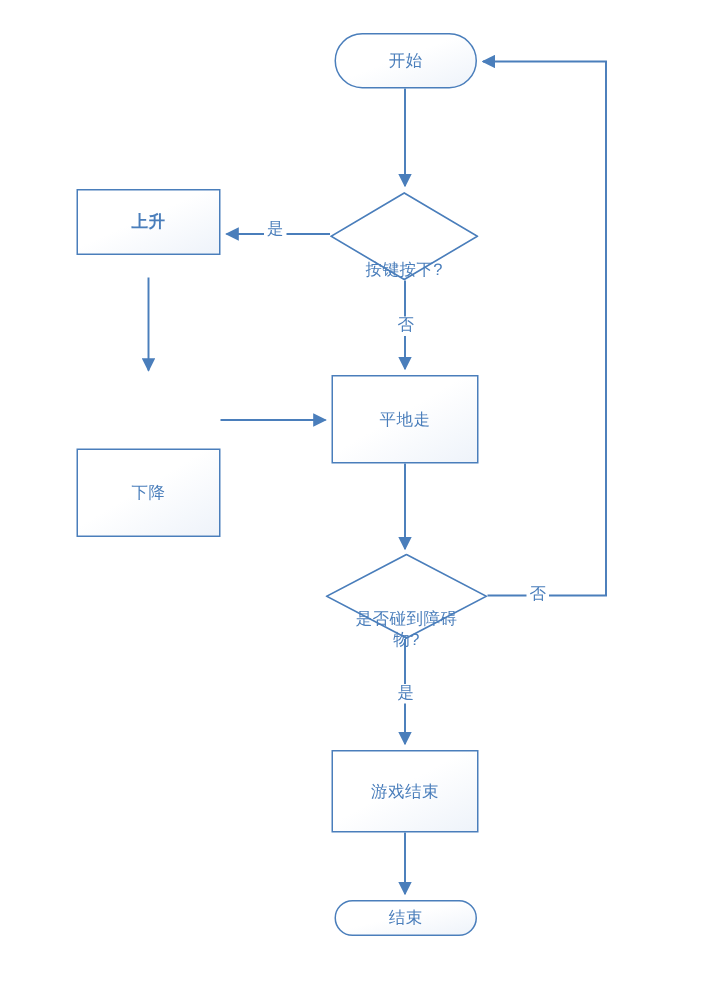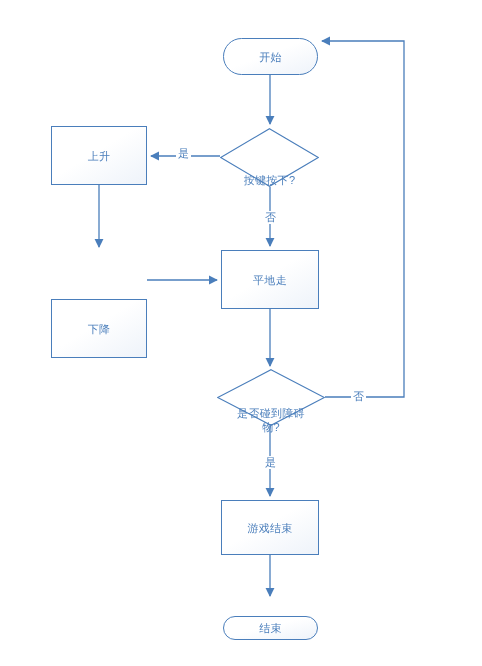--- a/index.html
+++ b/index.html
@@ -38,21 +38,20 @@
     letter-spacing: 0.3px;
   }
   .node-process {
     border: 1px solid #4A7EBB;
     background: linear-gradient(to bottom right, #ffffff 0%, #ffffff 45%, #eef3fa 100%);
   }
   .node-terminal {
     border: 1px solid #4A7EBB;
     border-radius: 22px;
     background: linear-gradient(to bottom right, #ffffff 0%, #ffffff 45%, #eef3fa 100%);
-    margin-top: 16px;
   }
   .node-decision {
     background: transparent;
     border: 0;
   }
   .node-decision .diamond-svg {
     position: absolute;
     left: 0;
     top: 0;
     width: 100%;
@@ -112,21 +111,21 @@
     <span>开始</span>
   </div>
 
   <div class="node node-decision" style="left:220px; top:128px; width:99px; height:59px;">
     <svg class="diamond-svg" viewBox="0 0 99 59" preserveAspectRatio="none" aria-hidden="true">
       <polygon points="49.5,0.7 98.3,29.5 49.5,58.3 0.7,29.5" fill="#ffffff" stroke="#4A7EBB" stroke-width="1.1"></polygon>
     </svg>
     <span class="dtext">按键按下?</span>
   </div>
 
-  <div class="node node-process" style="left:51px; top:126px; width:96px; height:59px;">
+  <div class="node node-process" style="left:51px; top:126px; width:96px; height:44px;font-weight:bold;">
     <span>上升</span>
   </div>
 
   <div class="node node-process" style="left:51px; top:251px; width:96px; height:59px;margin-top:48px;">
     <span>下降</span>
   </div>
 
   <div class="node node-process" style="left:221px; top:250px; width:98px; height:59px;text-align:center;">
     <span>平地走</span>
   </div>

